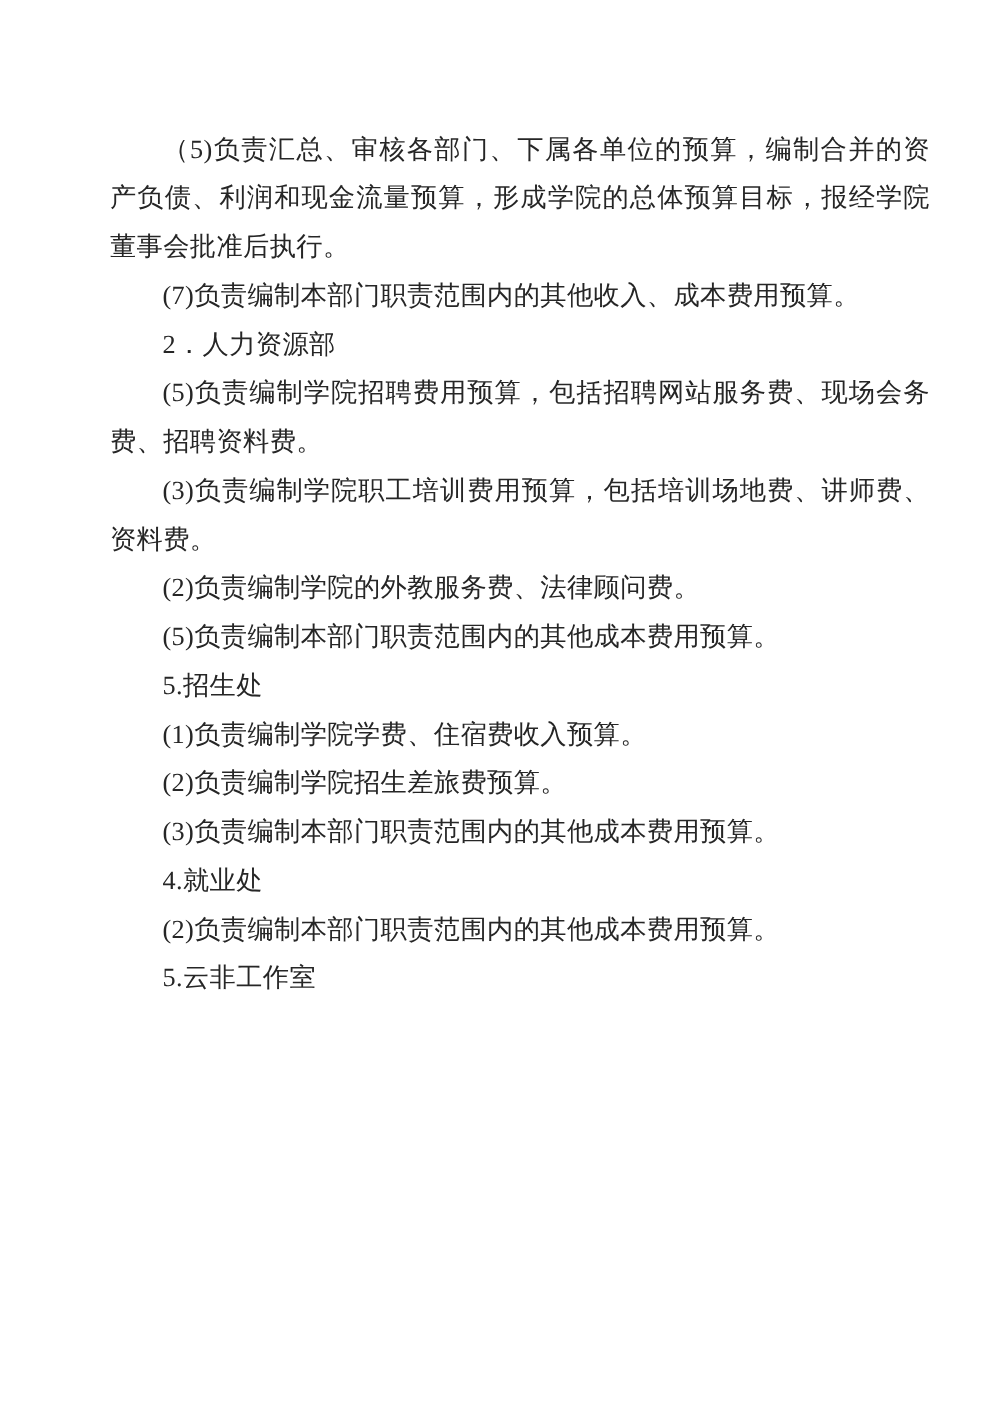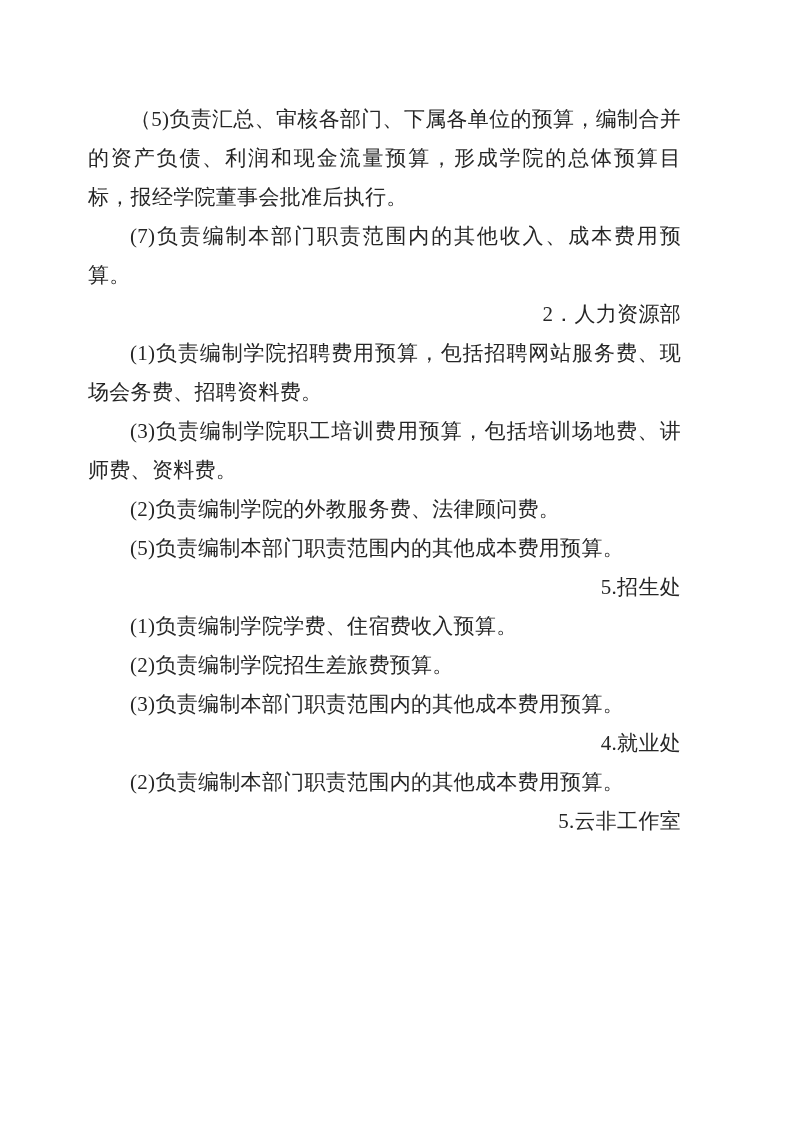--- a/index.html
+++ b/index.html
@@ -11,49 +11,49 @@
     width: 793px;
     height: 1122px;
     overflow: hidden;
     font-family: "Liberation Serif", serif;
   }
   .page {
     box-sizing: border-box;
     width: 793px;
     height: 1122px;
     background: #ffffff;
-    padding: 100px 112px 0 88px;
+    padding: 100px 49px 0 88px;
     border-radius: 32px;
   }
   .doc-body p {
     margin: 0;
     padding: 0;
     font-size: 21px;
     line-height: 39px;
     letter-spacing: 0.3px;
     color: #262626;
     text-align: justify;
     text-justify: inter-ideograph;
     text-indent: 2em;
     font-family: "Liberation Serif", serif;
     word-break: break-all;
   }
   .doc-body p.heading {
-    text-align: right;
+    text-align: left;
   }
 </style>
 </head>
 <body>
 
 <div class="page">
   <div class="doc-body" id="doc-body">
       <p class="body">（5)负责汇总、审核各部门、下属各单位的预算，编制合并的资产负债、利润和现金流量预算，形成学院的总体预算目标，报经学院董事会批准后执行。</p>
       <p class="body">(7)负责编制本部门职责范围内的其他收入、成本费用预算。</p>
       <p class="heading">2．人力资源部</p>
-      <p class="body">(1)负责编制学院招聘费用预算，包括招聘网站服务费、现场会务费、招聘资料费。</p>
+      <p class="body">(5)负责编制学院招聘费用预算，包括招聘网站服务费、现场会务费、招聘资料费。</p>
       <p class="body">(3)负责编制学院职工培训费用预算，包括培训场地费、讲师费、资料费。</p>
       <p class="body">(2)负责编制学院的外教服务费、法律顾问费。</p>
       <p class="body">(5)负责编制本部门职责范围内的其他成本费用预算。</p>
       <p class="heading">5.招生处</p>
       <p class="body">(1)负责编制学院学费、住宿费收入预算。</p>
       <p class="body">(2)负责编制学院招生差旅费预算。</p>
       <p class="body">(3)负责编制本部门职责范围内的其他成本费用预算。</p>
       <p class="heading">4.就业处</p>
       <p class="body">(2)负责编制本部门职责范围内的其他成本费用预算。</p>
       <p class="heading">5.云非工作室</p>

